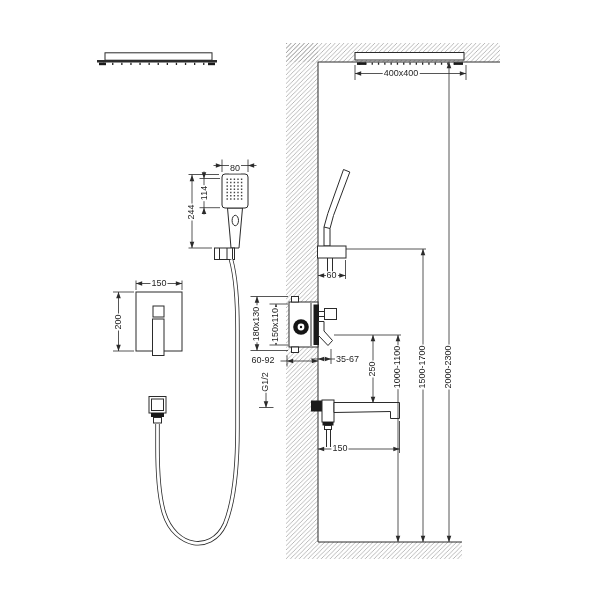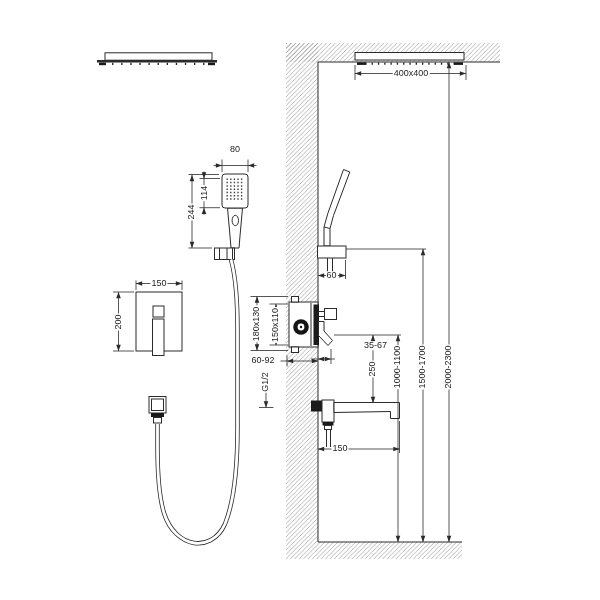--- a/index.html
+++ b/index.html
@@ -240,31 +240,31 @@
       <path d="M231,259.5 C234.5,272 237.5,295 237.5,330 L237.5,428 C237.5,472 233.5,503 225,524
                C217.5,540.5 204,544.5 194,543 C182,541 169.5,531 164,513
                C158.5,495 157.5,470 157.5,447 L157.5,424" fill="none" stroke="#2b2b2b" stroke-width="4.4"></path>
       <path d="M231,259.5 C234.5,272 237.5,295 237.5,330 L237.5,428 C237.5,472 233.5,503 225,524
                C217.5,540.5 204,544.5 194,543 C182,541 169.5,531 164,513
                C158.5,495 157.5,470 157.5,447 L157.5,424" fill="none" stroke="#ffffff" stroke-width="2.8"></path>
     </g>
   </g>
 </svg>
 
-<span class="dim" style="left:411px;top:73.5px;">400x400</span>
-<span class="dim" style="left:235px;top:150px;">80</span>
+<span class="dim" style="left:401px;top:73.5px;">400x400</span>
+<span class="dim" style="left:235px;top:169px;">80</span>
 <span class="dim v" style="left:204.5px;top:193px;">114</span>
 <span class="dim v" style="left:192px;top:211.5px;">244</span>
 <span class="dim" style="left:159px;top:283.5px;">150</span>
 <span class="dim v" style="left:118.5px;top:321.5px;">200</span>
 <span class="dim" style="left:331.5px;top:275.5px;">60</span>
 <span class="dim v" style="left:257px;top:323.5px;">180x130</span>
 <span class="dim v" style="left:276px;top:324.5px;">150x110</span>
 <span class="dim" style="left:263px;top:361px;">60-92</span>
 <span class="dim v" style="left:266px;top:381.5px;">G1/2</span>
-<span class="dim" style="left:347.5px;top:346px;margin-left:28px;">35-67</span>
+<span class="dim" style="left:347.5px;top:360px;">35-67</span>
 <span class="dim v" style="left:373px;top:369px;">250</span>
 <span class="dim" style="left:340px;top:449px;">150</span>
 <span class="dim v" style="left:398px;top:367px;">1000-1100</span>
 <span class="dim v" style="left:423px;top:367px;">1500-1700</span>
 <span class="dim v" style="left:449px;top:367px;">2000-2300</span>
 
 </div>
 
 </body></html>

